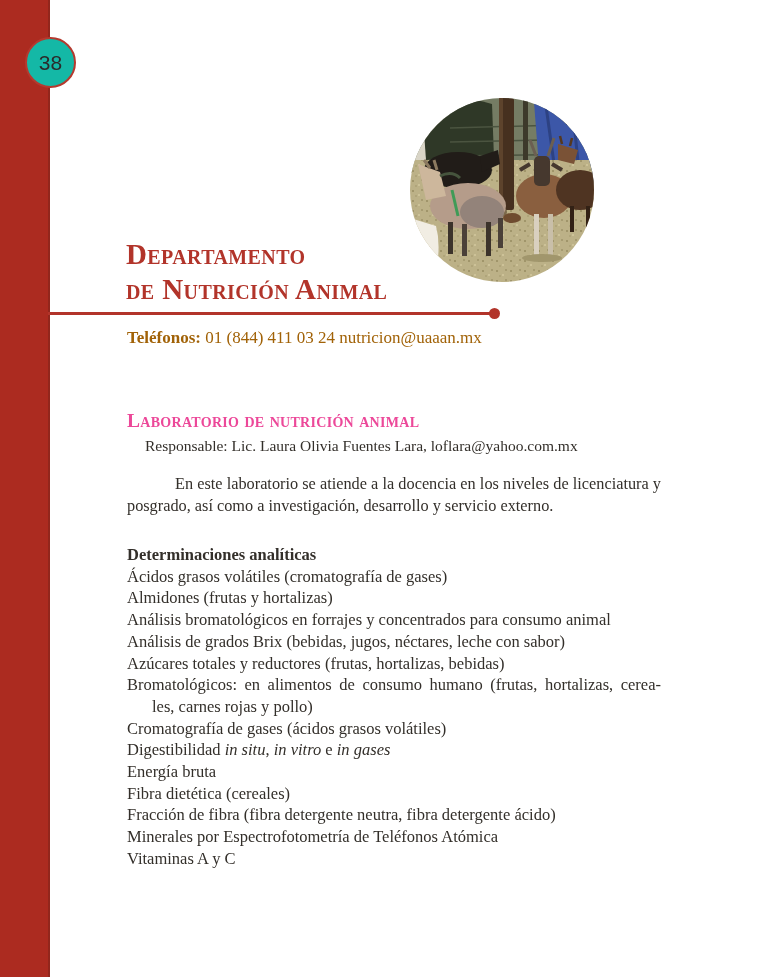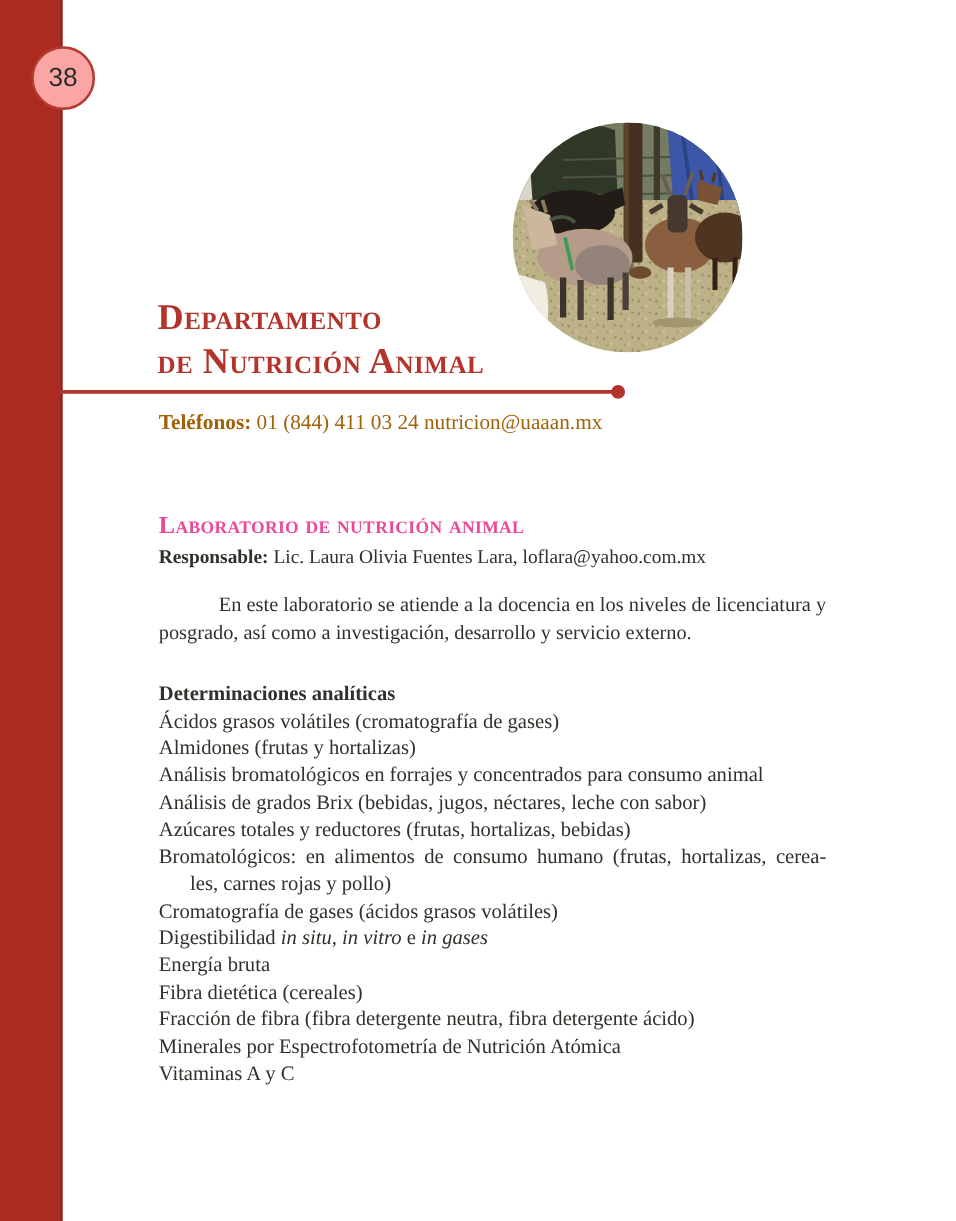--- a/index.html
+++ b/index.html
@@ -5,21 +5,21 @@
   html,body{margin:0;padding:0;background:#ffffff;}
   .page{position:relative;width:765px;height:977px;background:#ffffff;overflow:hidden;
         font-family:"Liberation Serif", serif;color:#322e29;}
 
   
   .side-bar{position:absolute;left:0;top:0;width:48px;height:100%;
             background:#ac2b20;border-right:2px solid #92261c;}
 
   
   .page-num{position:absolute;left:25px;top:37px;width:51px;height:51px;border-radius:50%;
-            background:#fca5a5;border:2px solid #b5392e;box-sizing:border-box;
+            background:#14b8a6;border:2px solid #b5392e;box-sizing:border-box;
             display:flex;align-items:center;justify-content:center;z-index:3;}
   .page-num span{font-family:"Liberation Sans", sans-serif;font-size:21px;color:#2b2b2b;}
 
   
   .photo{position:absolute;left:410px;top:98px;width:184px;height:184px;border-radius:50%;
          overflow:hidden;z-index:1;}
 
   
   .dept-title{position:absolute;left:126px;top:237px;margin:0;z-index:2;
               font-size:29px;line-height:35px;font-weight:bold;color:#b2342a;
@@ -32,21 +32,21 @@
             background:#b2342a;}
 
   
   .phones{position:absolute;left:127px;top:328px;margin:0;font-size:17px;color:#a16207;}
   .phones b{font-weight:bold;}
 
   
   .lab-heading{position:absolute;left:127px;top:410px;margin:0;font-size:19.5px;
                font-weight:bold;font-variant:small-caps;color:#ec4899;letter-spacing:0.3px;}
   .resp{position:absolute;left:127px;top:437px;margin:0;font-size:15.5px;color:#332f2a;}
-  .resp b{font-weight:bold;}
+  .resp b{font-weight:normal;margin-left:18px;}
 
   .intro{position:absolute;left:127px;top:473px;width:534px;margin:0;
          font-size:16.3px;line-height:21.5px;color:#332f2a;}
   .intro .jline{display:block;text-align:justify;text-align-last:justify;margin-left:48px;}
   .intro .nline{display:block;}
 
   .det-list{position:absolute;left:127px;top:544px;width:534px;
             font-size:16.5px;line-height:21.7px;color:#332f2a;}
   .list-head{font-weight:bold;}
   .list-line{white-space:nowrap;}
@@ -163,18 +163,18 @@
         <div class="list-line"><span>Análisis bromatológicos en forrajes y concentrados para consumo animal</span></div>
         <div class="list-line"><span>Análisis de grados Brix (bebidas, jugos, néctares, leche con sabor)</span></div>
         <div class="list-line"><span>Azúcares totales y reductores (frutas, hortalizas, bebidas)</span></div>
         <div class="list-line jlast"><span>Bromatológicos: en alimentos de consumo humano (frutas, hortalizas, cerea-</span></div>
         <div class="list-line cont">les, carnes rojas y pollo)</div>
         <div class="list-line"><span>Cromatografía de gases (ácidos grasos volátiles)</span></div>
         <div class="list-line"><span>Digestibilidad </span><span class="it">in situ</span><span>, </span><span class="it">in vitro</span><span> e </span><span class="it">in gases</span></div>
         <div class="list-line"><span>Energía bruta</span></div>
         <div class="list-line"><span>Fibra dietética (cereales)</span></div>
         <div class="list-line"><span>Fracción de fibra (fibra detergente neutra, fibra detergente ácido)</span></div>
-        <div class="list-line"><span>Minerales por Espectrofotometría de Nutrición Atómica</span></div>
+        <div class="list-line"><span>Minerales por Espectrofotometría de Teléfonos Atómica</span></div>
         <div class="list-line"><span>Vitaminas A y C</span></div>
       </div>
   </div>
 
 </div>
 
 </body></html>

